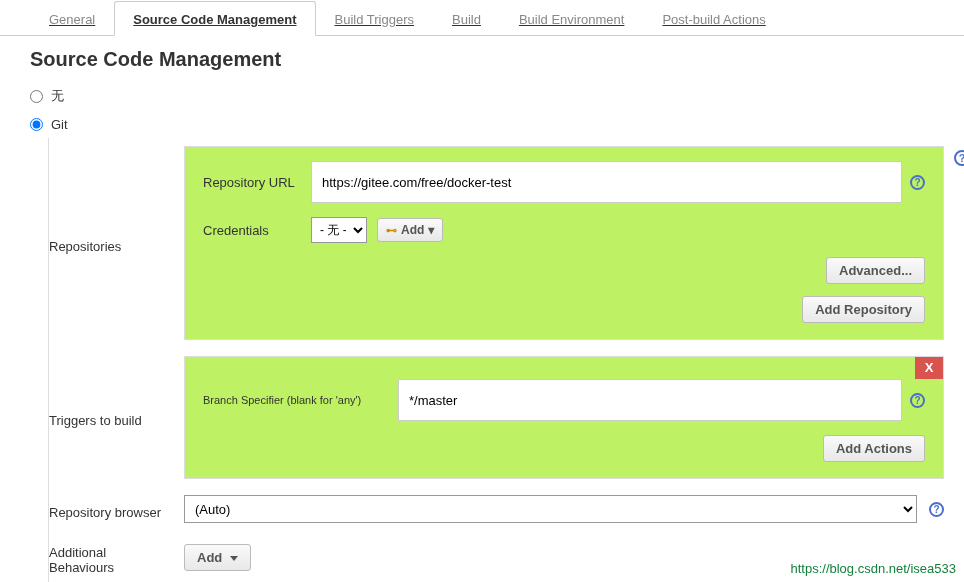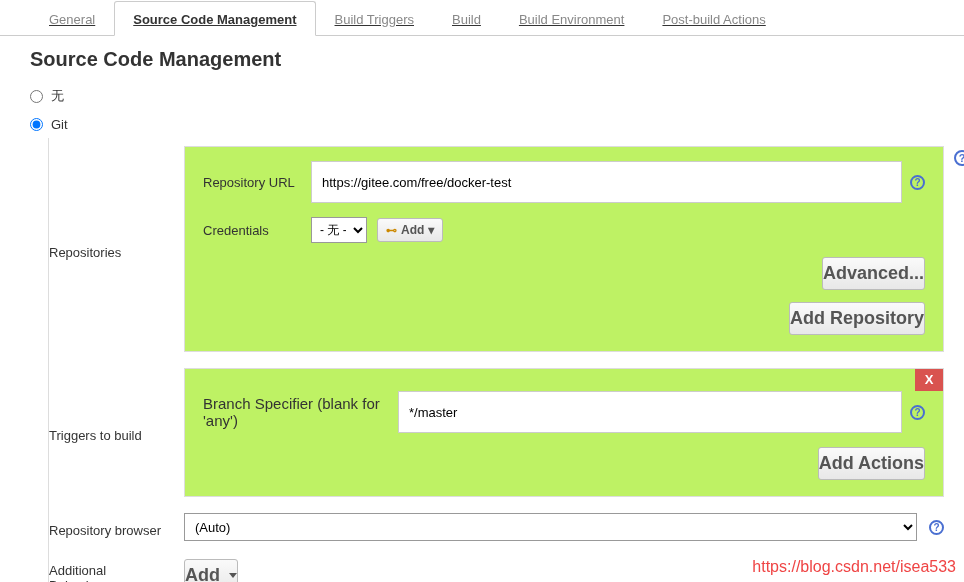--- a/index.html
+++ b/index.html
@@ -11,34 +11,34 @@
 .content { padding-left: 30px; padding-right: 20px; }
 .radio-row { display: flex; align-items: center; padding: 6px 0; }
 .radio-row input[type=radio] { margin-right: 8px; }
 .indent { margin-left: 18px; border-left: 1px solid #ddd; padding-left: 0; }
 .field-row { display: flex; align-items: center; padding: 8px 0; }
 .field-label { width: 135px; padding-top: 6px; padding-right: 10px; color: #333; font-size: 13px; flex-shrink: 0; }
 .field-body { flex: 1; position: relative; }
 .grey-box { background: #bef264; border: 1px solid #ddd; padding: 14px 18px 12px; position: relative; }
 .inner-row { display: flex; align-items: center; margin-bottom: 14px; }
 .inner-label { width: 108px; font-size: 13px; }
-.inner-label-wide { width: 195px; font-size: 15px; }
+.inner-label-wide { width: 195px; font-size: 11px; }
 .text-input { flex: 1; height: 42px; border: 1px solid #ccc; padding: 0 10px; font-size: 13px; background: #fff; }
 .select-small { height: 26px; border: 1px solid #999; background: #fff; font-size: 12px; padding: 0 4px; width: 56px; }
-.btn { background: linear-gradient(#fafafa,#e8e8e8); border: 1px solid #bbb; border-radius: 3px; padding: 5px 0; font-size: 18px; cursor: pointer; color: #555; font-weight: bold; }
+.btn { background: linear-gradient(#fafafa,#e8e8e8); border: 1px solid #bbb; border-radius: 3px; padding: 5px 12px; font-size: 13px; cursor: pointer; color: #555; font-weight: bold; }
 .btn-small { padding: 4px 8px; font-size: 12px; display: inline-flex; align-items: center; gap: 4px; }
 .btn-row-right { display: flex; justify-content: flex-end; gap: 8px; margin-top: 10px; flex-direction: column; align-items: flex-end; }
 .btn-row-right .btn { margin-bottom: 4px; }
 .help { position: absolute; right: -26px; top: 4px; color: #4a6fd1; cursor: pointer; width: 16px; height: 16px; border: 2px solid #4a6fd1; border-radius: 50%; text-align: center; line-height: 12px; font-size: 11px; font-weight: bold; }
 .help-inline { margin-left: 8px; color: #4a6fd1; cursor: pointer; width: 15px; height: 15px; border: 2px solid #4a6fd1; border-radius: 50%; text-align: center; line-height: 12px; font-size: 10px; font-weight: bold; display: inline-block; flex-shrink: 0; }
 .close-x { position: absolute; top: 0; right: 0; width: 28px; height: 22px; background: #d9534f; color: #fff; font-weight: bold; text-align: center; line-height: 22px; cursor: pointer; font-size: 13px; }
 .full-select { width: 100%; height: 28px; border: 1px solid #999; background: #fff; padding: 0 6px; font-size: 13px; }
 .key-icon { color: #cc8800; font-size: 11px; }
 .caret { border-left: 4px solid transparent; border-right: 4px solid transparent; border-top: 5px solid #555; display: inline-block; margin-left: 4px; vertical-align: middle; }
-.watermark { position: fixed; right: 8px; bottom: 6px; font-size: 16px; color: #ef4444; }
+.watermark { position: fixed; right: 8px; bottom: 6px; font-size: 13px; color: #15803d; }
 </style>
 </head>
 <body>
 
 <div class="tabs">
   <div class="tab">General</div>
   <div class="tab active">Source Code Management</div>
   <div class="tab">Build Triggers</div>
   <div class="tab">Build</div>
   <div class="tab">Build Environment</div>

